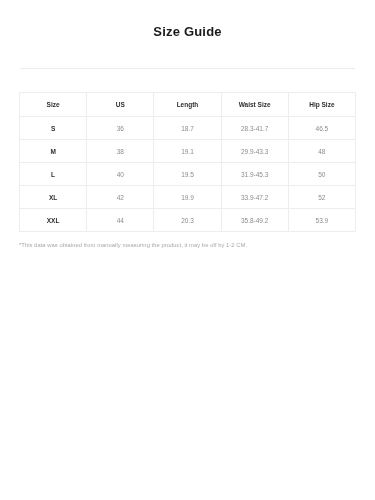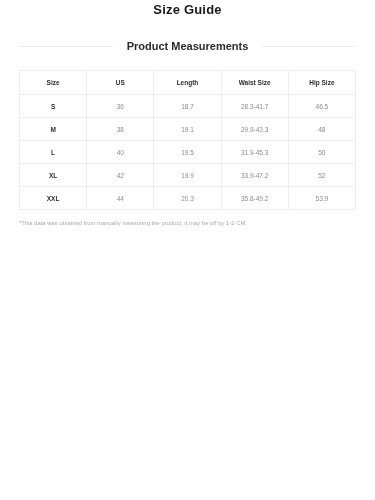--- a/index.html
+++ b/index.html
@@ -22,21 +22,21 @@
   }
 
   
   .page-title {
     text-align: center;
     font-size: 13px;
     font-weight: bold;
     color: #1a1a1a;
     letter-spacing: 0.2px;
     margin: 0;
-    padding-top: 2px;
+    padding-top: 24px;
     line-height: 16px;
   }
 
   
   .section-head {
     position: relative;
     margin-top: 18px;
     height: 20px;
     display: flex;
     align-items: center;
@@ -104,21 +104,20 @@
 </style>
 </head>
 <body>
 
 <div class="page">
 
   <h1 class="page-title">Size Guide</h1>
 
   <div class="section-head">
     <span class="rule"></span>
-    <span class="section-title">Product Measurements</span>
     <span class="rule"></span>
   </div>
 
   <div class="table-wrap">
     <table class="size-table">
       <thead>
         <tr>
           <th>Size</th>
           <th>US</th>
           <th>Length</th>

